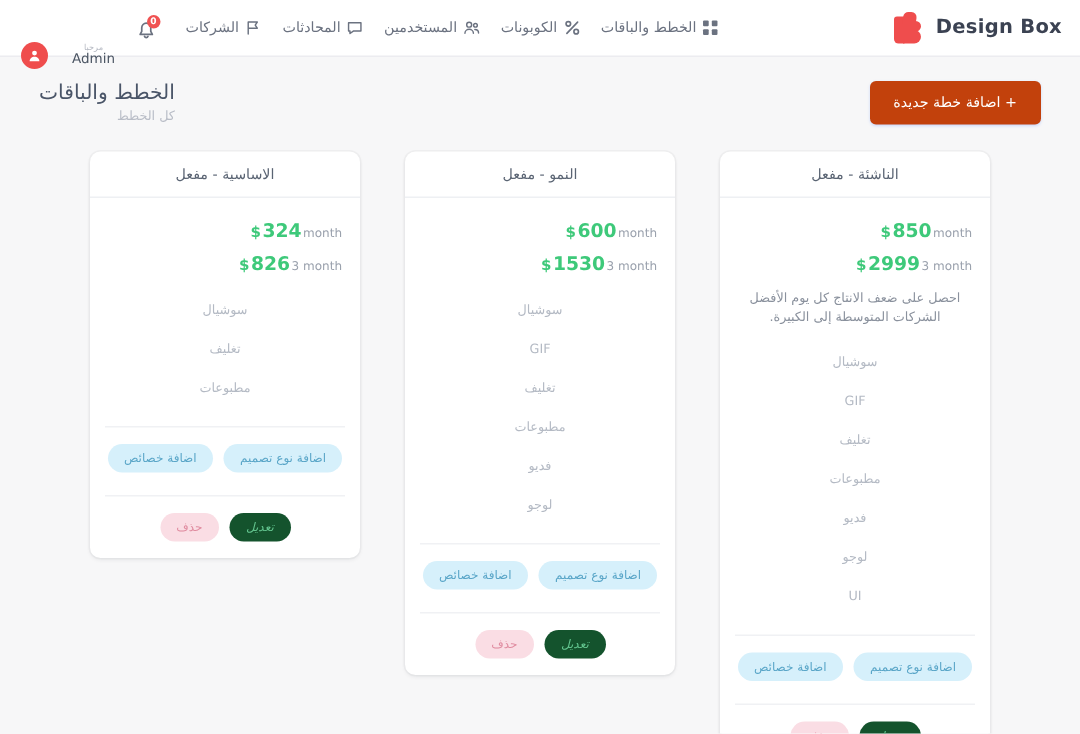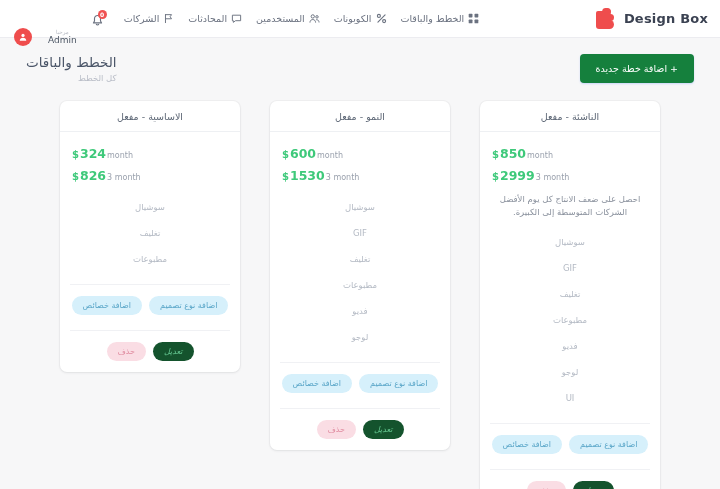--- a/index.html
+++ b/index.html
@@ -67,21 +67,21 @@
 
   
   .page-head {
     display: flex; align-items: flex-start; justify-content: space-between;
     padding: 16px 26px 0 26px;
   }
   .title-wrap { text-align: right; }
   .page-title { font-size: 13.5px; color: #4a5568; font-weight: normal; }
   .page-sub { font-size: 8.5px; color: #b9bdc7; margin-top: 3px; }
   .add-btn {
-    background: #15803d; color: #fff; border: none;
+    background: #c2410c; color: #fff; border: none;
     font-size: 9.5px; padding: 9px 16px; border-radius: 4px;
     cursor: pointer; font-family: inherit; white-space: nowrap;
     box-shadow: 0 1px 2px rgba(74,125,255,.25);
   }
 
   
   .cards {
     display: flex; justify-content: center; align-items: flex-start;
     gap: 30px; padding: 18px 0 0 0;
   }
@@ -89,21 +89,21 @@
     width: 180px; background: #fff;
     border-radius: 7px;
     box-shadow: 0 1px 3px rgba(16,24,40,.07), 0 0 0 1px rgba(16,24,40,.03);
     overflow: hidden;
   }
   .card-head {
     text-align: center; font-size: 9.5px; color: #5a6473;
     padding: 10px 6px 9px; border-bottom: 1px solid #eef0f3;
   }
   .card-body { padding: 11px 12px 8px; }
-  .price-row { text-align: left; margin-bottom: 3px; direction: ltr; }
+  .price-row { text-align: right; margin-bottom: 3px; direction: ltr; }
   .cur { color: #3ec97a; font-size: 10px; font-weight: bold; }
   .amt { color: #3ec97a; font-size: 12.5px; font-weight: bold; margin: 0 1px; }
   .per { color: #9aa1ad; font-size: 8px; }
   .desc {
     text-align: center; font-size: 8.5px; color: #8a919d;
     line-height: 1.55; margin-top: 9px; padding: 0 4px;
   }
   .features { margin-top: 10px; }
   .feature {
     text-align: center; font-size: 8.5px; color: #b4bac4;

